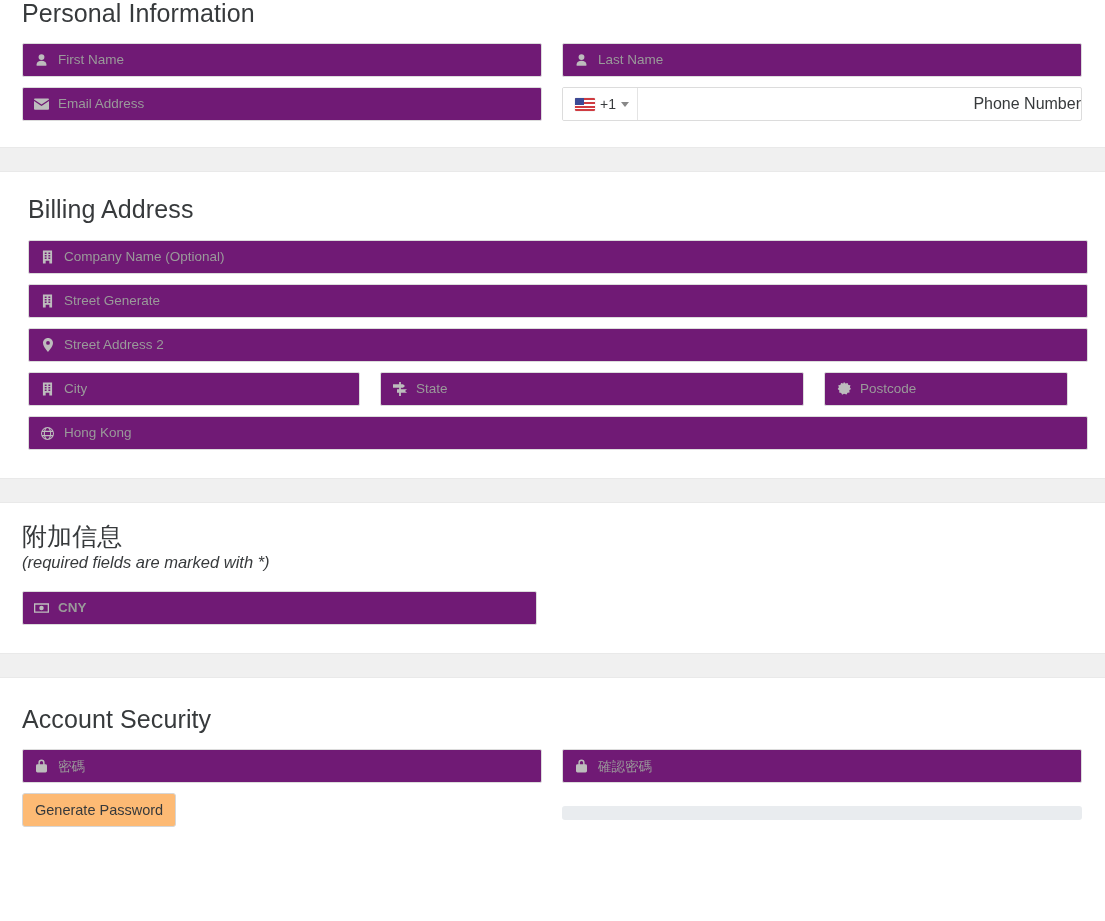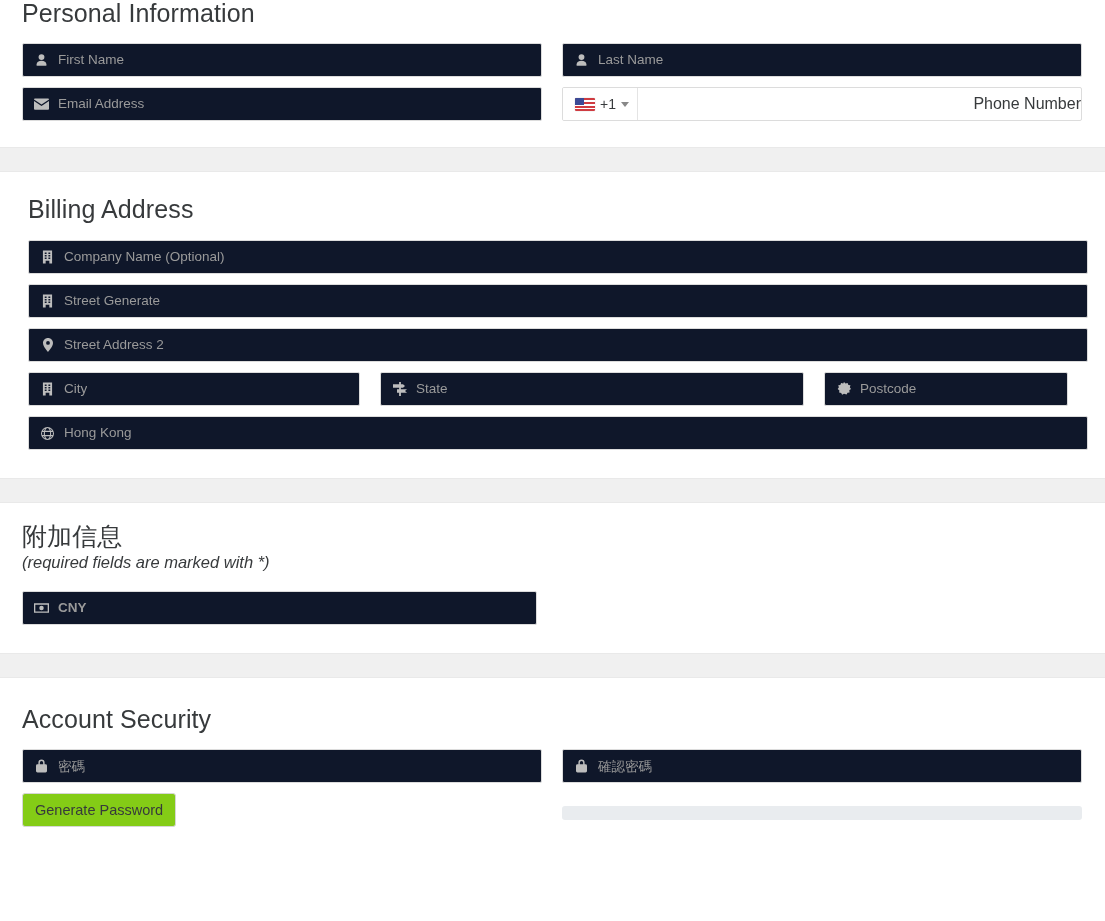--- a/index.html
+++ b/index.html
@@ -52,21 +52,21 @@
   .row { display: flex; gap: 20px; margin-bottom: 10px; }
   .col { flex: 1 1 0; min-width: 0; }
   .col-city { flex: 0 0 332px; }
   .col-state { flex: 0 0 424px; }
   .col-post { flex: 0 0 244px; }
 
   .field {
     display: flex;
     align-items: center;
     height: 34px;
-    background: #0f172a;
+    background: #701a75;
     border: 1px solid #dcdcdc;
     border-radius: 2px;
     padding: 0 10px;
     width: 100%;
     overflow: hidden;
   }
   .field .ico {
     flex: 0 0 auto;
     width: 17px;
     height: 16px;
@@ -140,21 +140,21 @@
     justify-content: flex-end;
   }
 
   
   .btn-generate {
     display: inline-flex;
     align-items: center;
     justify-content: center;
     height: 34px;
     padding: 0 12px;
-    background: #84cc16;
+    background: #fdba74;
     border: 1px solid #d6d6d6;
     border-radius: 3px;
     font-size: 14.5px;
     color: #373a3c;
     font-family: "Liberation Sans", sans-serif;
     cursor: pointer;
   }
 
   .strength-bar {
     height: 14px;

